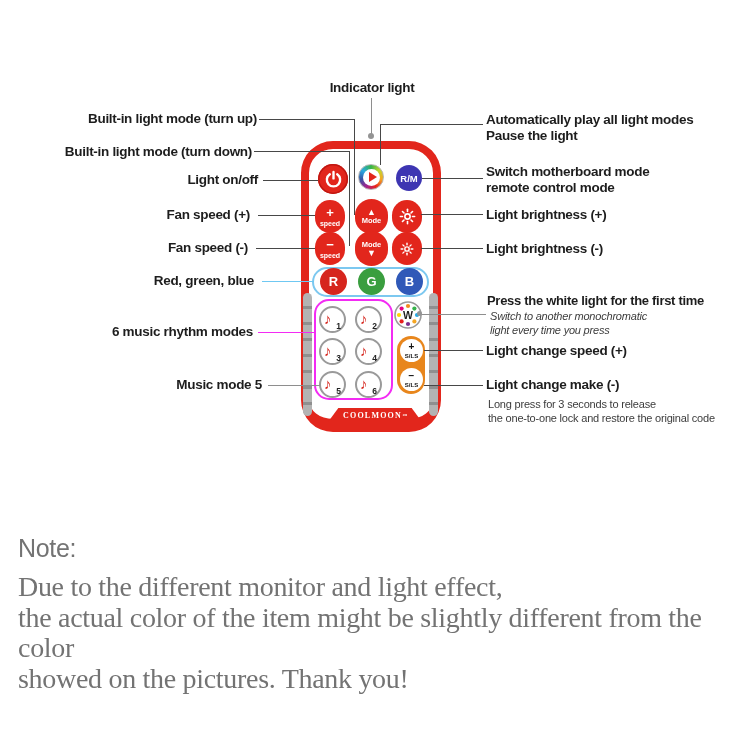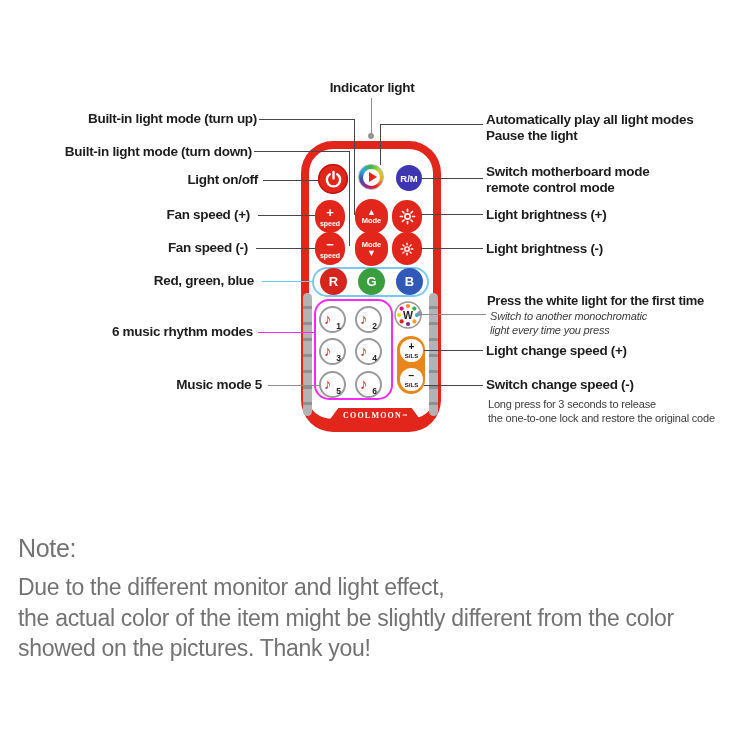--- a/index.html
+++ b/index.html
@@ -73,21 +73,21 @@
     <div>remote control mode</div>
   </div>
   <div class="lbl" style="left:486px;top:207px;">Light brightness (+)</div>
   <div class="lbl" style="left:486px;top:241px;">Light brightness (-)</div>
   <div class="lbl" style="left:487px;top:293px;font-size:13px;">Press the white light for the first time</div>
   <div class="sml" style="left:490px;top:309px;font-style:italic;">
     <div>Switch to another monochromatic</div>
     <div>light every time you press</div>
   </div>
   <div class="lbl" style="left:486px;top:343px;">Light change speed (+)</div>
-  <div class="lbl" style="left:486px;top:377px;">Switch change speed (-)</div>
+  <div class="lbl" style="left:486px;top:377px;">Light change make (-)</div>
   <div class="sml" style="left:488px;top:397px;">
     <div>Long press for 3 seconds to release</div>
     <div>the one-to-one lock and restore the original code</div>
   </div>
 
   <div class="ln v gry" style="left:371px;top:98px;height:36px;"></div>
   <div class="dot" style="left:368px;top:133px;"></div>
 
   <div class="ln h" style="left:259px;top:119px;width:96px;"></div>
   <div class="ln v" style="left:354px;top:119px;height:96px;"></div>
@@ -237,19 +237,19 @@
     <span class="p">−</span>
     <span class="s">S/LS</span>
   </div>
 
   <div class="banner">
     <span>COOLMOON</span>
       <sup>™</sup>
   </div>
 
   <div class="noteblk" style="left:18px;top:534px;font-size:25px;">Note:</div>
-  <div class="noteblk" style="left:18px;top:572px;font-size:23px;line-height:30.5px;">
+  <div class="noteblk" style="left:18px;top:572px;font-size:28px;line-height:30.5px;font-family:Liberation Serif, serif;">
     <div>Due to the different monitor and light effect,</div>
     <div>the actual color of the item might be slightly different from the color</div>
     <div>showed on the pictures. Thank you!</div>
   </div>
 
 </div>
 
 </body></html>

